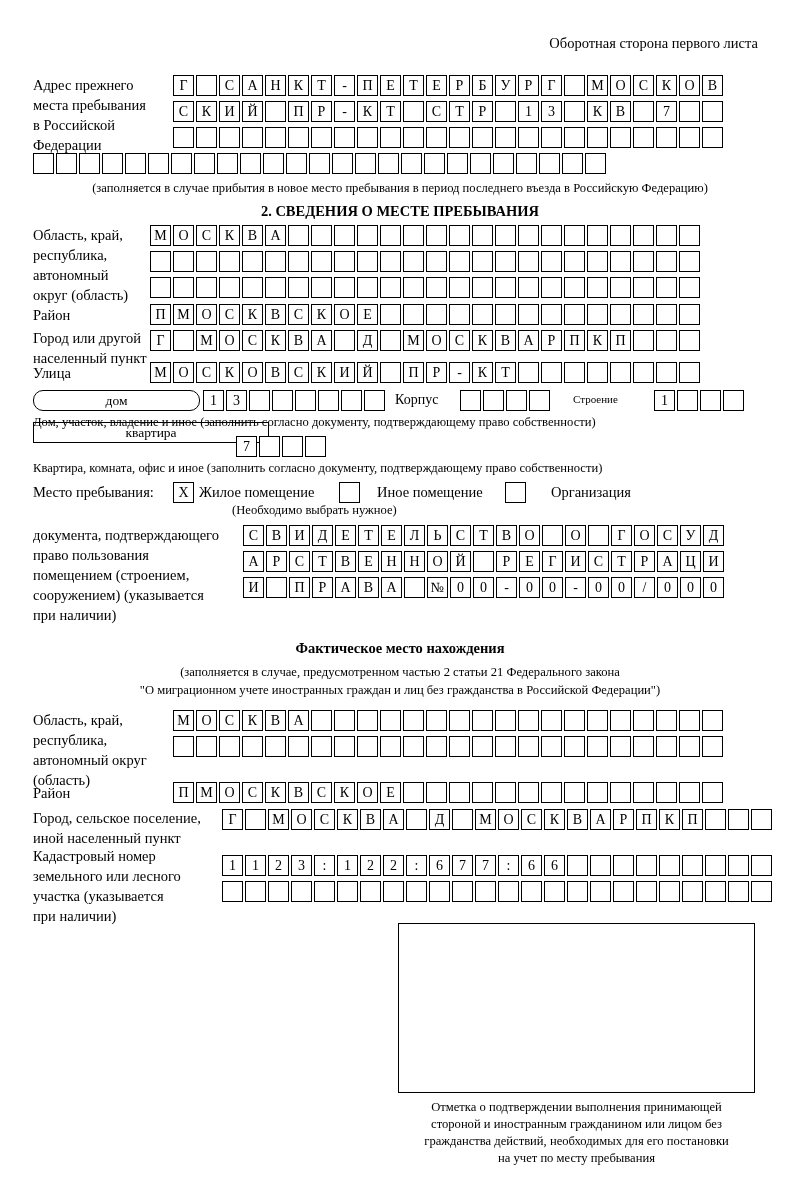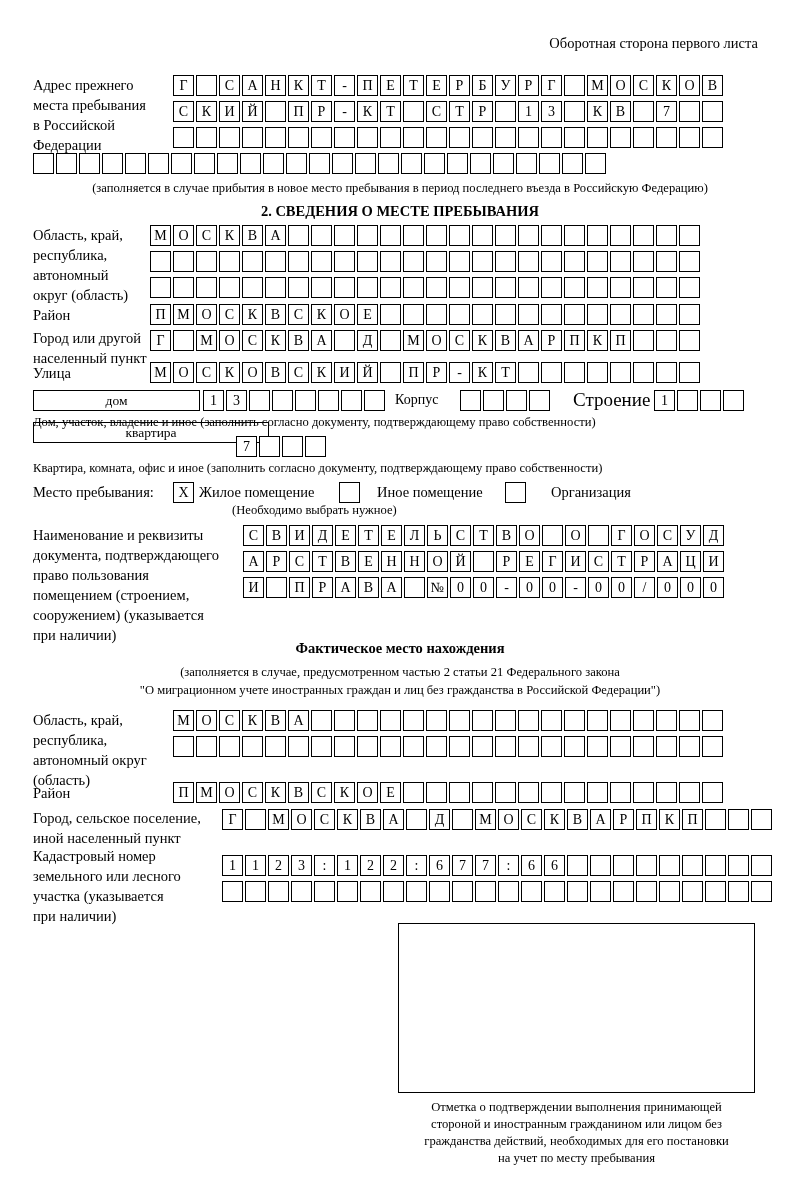--- a/index.html
+++ b/index.html
@@ -371,39 +371,39 @@
       <div class="cell blank"></div>
       <div class="cell blank"></div>
       <div class="cell blank"></div>
       <div class="cell blank"></div>
       <div class="cell blank"></div>
       <div class="cell blank"></div>
       <div class="cell blank"></div>
       <div class="cell blank"></div>
     </div>
 
-  <div class="abs wide" style="left:33px; top:377px; width:167px;">дом</div>
+  <div class="abs wide" style="left:33px; top:377px; width:167px;border-radius:10px;">дом</div>
   <div class="boxrow" id="house-cells" style="left:203px; top:377px;">
       <div class="cell">1</div>
       <div class="cell">3</div>
       <div class="cell blank"></div>
       <div class="cell blank"></div>
       <div class="cell blank"></div>
       <div class="cell blank"></div>
       <div class="cell blank"></div>
       <div class="cell blank"></div>
     </div>
   <div class="abs label" style="left:395px; top:376px; font-size:14px;">Корпус</div>
   <div class="boxrow" id="korpus-cells" style="left:460px; top:377px;">
       <div class="cell blank"></div>
       <div class="cell blank"></div>
       <div class="cell blank"></div>
       <div class="cell blank"></div>
     </div>
-  <div class="abs label" style="left:573px; top:376px; font-size:19px;">Строение</div>
+  <div class="abs label" style="left:573px; top:376px; font-size:11px;">Строение</div>
   <div class="boxrow" id="stroenie-cells" style="left:654px; top:377px;">
       <div class="cell">1</div>
       <div class="cell blank"></div>
       <div class="cell blank"></div>
       <div class="cell blank"></div>
     </div>
   <div class="abs smalltxt" style="left:33px; top:402px;">Дом, участок, владение и иное (заполнить согласно документу, подтверждающему право собственности)</div>
 
   <div class="abs wide" style="left:33px; top:409px; width:236px;">квартира</div>
   <div class="boxrow" id="flat-cells" style="left:236px; top:423px;">
@@ -417,21 +417,20 @@
   <div class="abs label" style="left:33px; top:469px;">Место пребывания:</div>
   <div class="abs cell" style="left:173px; top:469px;">X</div>
   <div class="abs label" style="left:199px; top:469px;">Жилое помещение</div>
   <div class="abs cell" style="left:339px; top:469px;"></div>
   <div class="abs label" style="left:377px; top:469px;">Иное помещение</div>
   <div class="abs cell" style="left:505px; top:469px;"></div>
   <div class="abs label" style="left:551px; top:469px;">Организация</div>
   <div class="abs smalltxt" style="left:232px; top:490px;">(Необходимо выбрать нужное)</div>
 
   <div class="abs label lbl-multiline" style="left:33px; top:512px; width:210px;">
-    <div>Наименование и реквизиты</div>
     <div>документа, подтверждающего</div>
     <div>право пользования</div>
     <div>помещением (строением,</div>
     <div>сооружением) (указывается</div>
     <div>при наличии)</div>
   </div>
   <div class="boxrow" id="doc-row-0" style="left:243px; top:512px;">
       <div class="cell">С</div>
       <div class="cell">В</div>
       <div class="cell">И</div>

